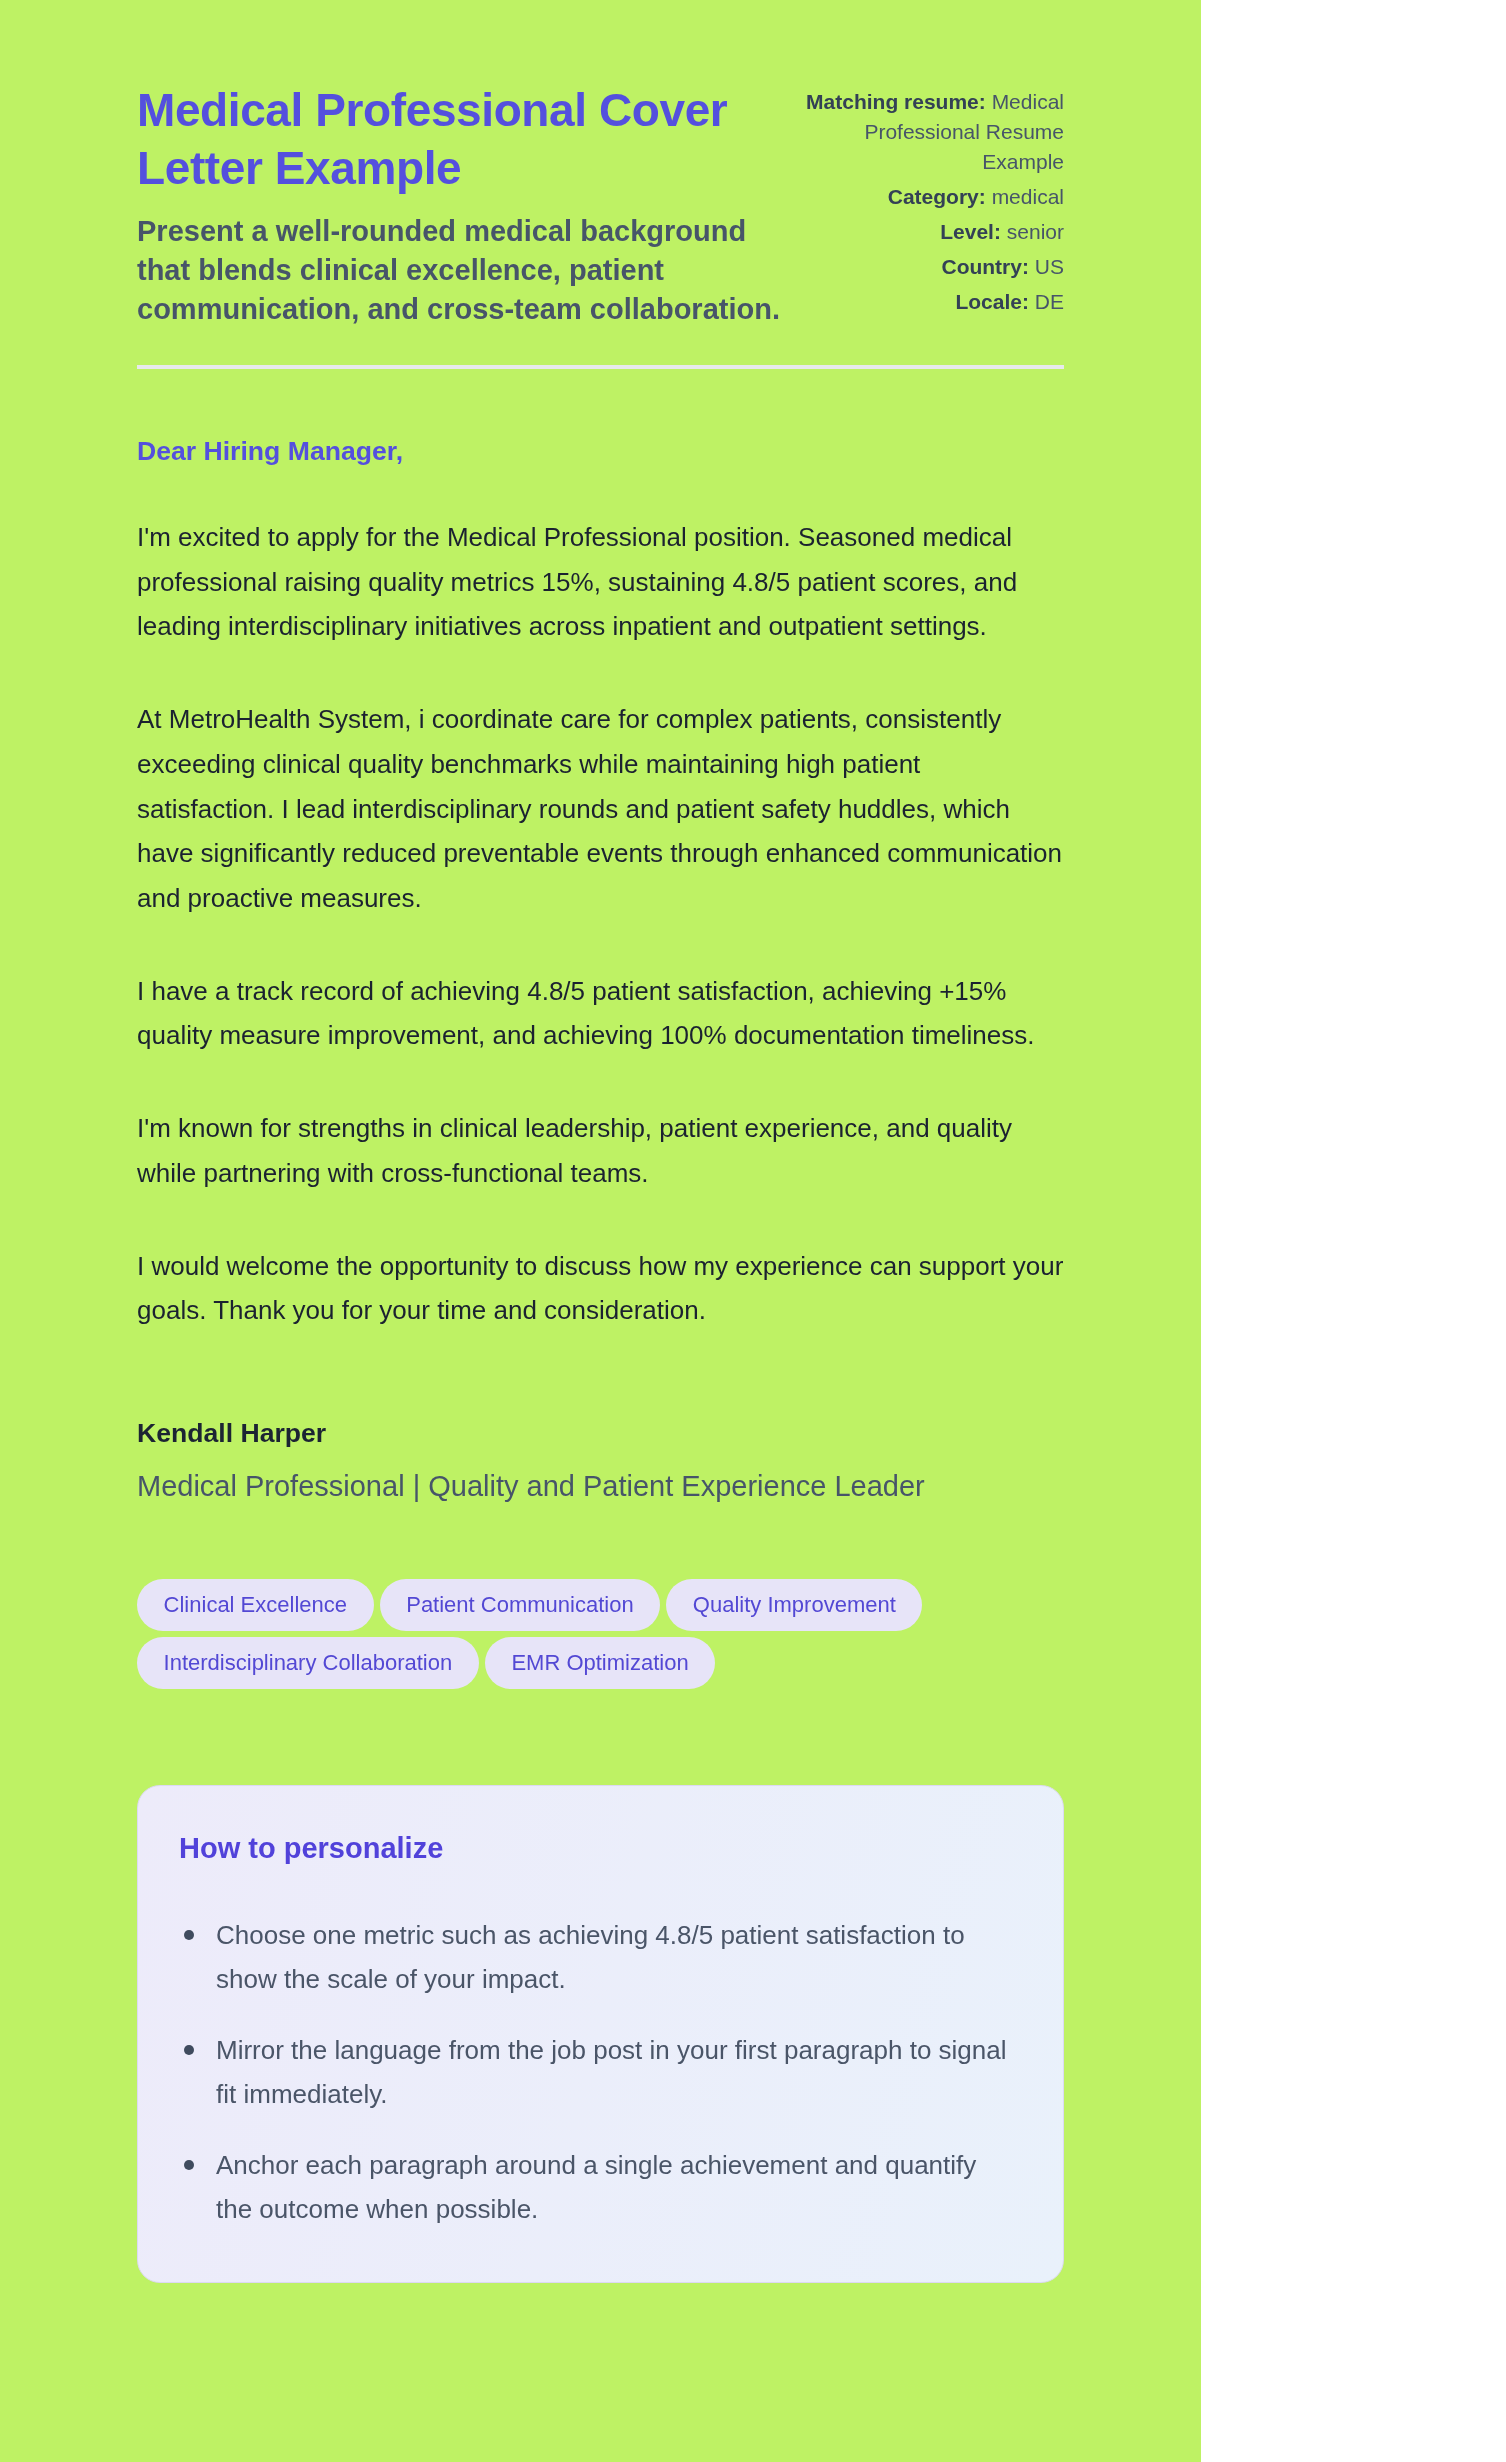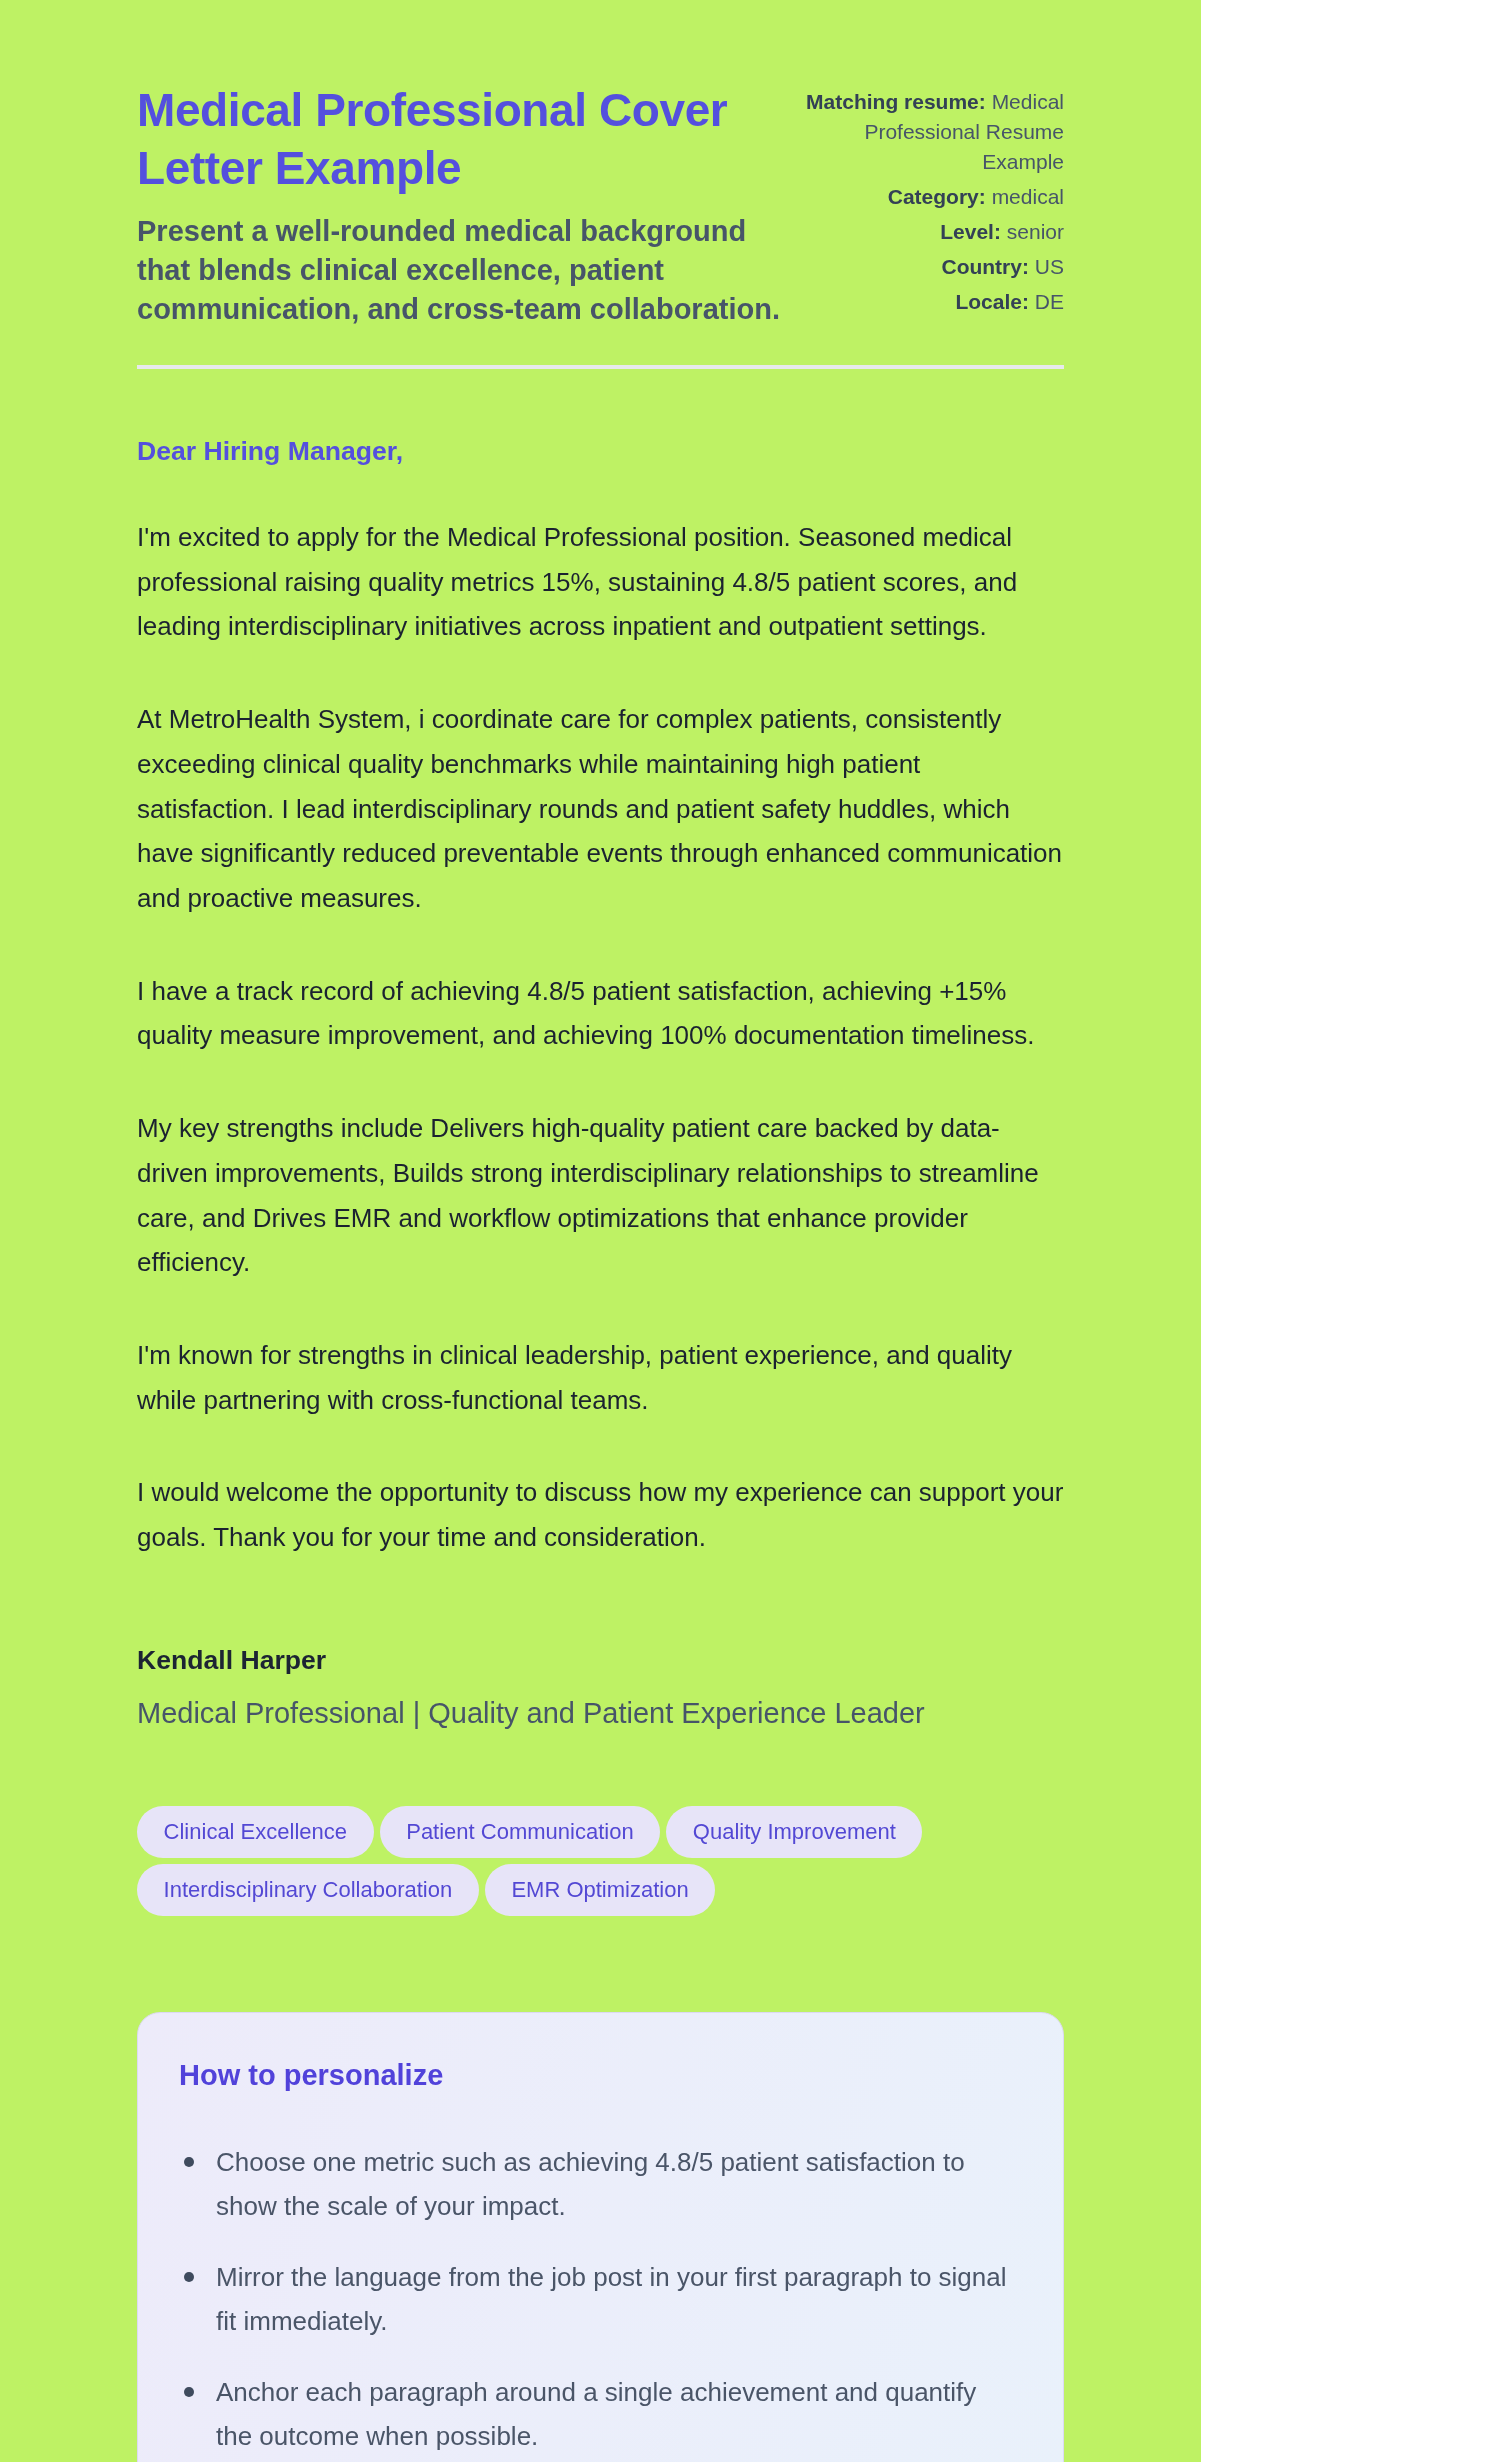--- a/index.html
+++ b/index.html
@@ -173,21 +173,20 @@
     </aside>
   </header>
 
   <hr class="divider">
 
   <main>
     <p class="greeting">Dear Hiring Manager,</p>
     <p class="para">I'm excited to apply for the Medical Professional position. Seasoned medical professional raising quality metrics 15%, sustaining 4.8/5 patient scores, and leading interdisciplinary initiatives across inpatient and outpatient settings.</p>
     <p class="para">At MetroHealth System, i coordinate care for complex patients, consistently exceeding clinical quality benchmarks while maintaining high patient satisfaction. I lead interdisciplinary rounds and patient safety huddles, which have significantly reduced preventable events through enhanced communication and proactive measures.</p>
     <p class="para">I have a track record of achieving 4.8/5 patient satisfaction, achieving +15% quality measure improvement, and achieving 100% documentation timeliness.</p>
-    <p class="para">My key strengths include Delivers high-quality patient care backed by data-driven improvements, Builds strong interdisciplinary relationships to streamline care, and Drives EMR and workflow optimizations that enhance provider efficiency.</p>
     <p class="para">I'm known for strengths in clinical leadership, patient experience, and quality while partnering with cross-functional teams.</p>
     <p class="para">I would welcome the opportunity to discuss how my experience can support your goals. Thank you for your time and consideration.</p>
     <p class="sig-name">Kendall Harper</p>
     <p class="sig-role">Medical Professional | Quality and Patient Experience Leader</p>
   </main>
 
   <div class="tags">
     <span class="tag">Clinical Excellence</span>
     <span class="tag">Patient Communication</span>
     <span class="tag">Quality Improvement</span>

